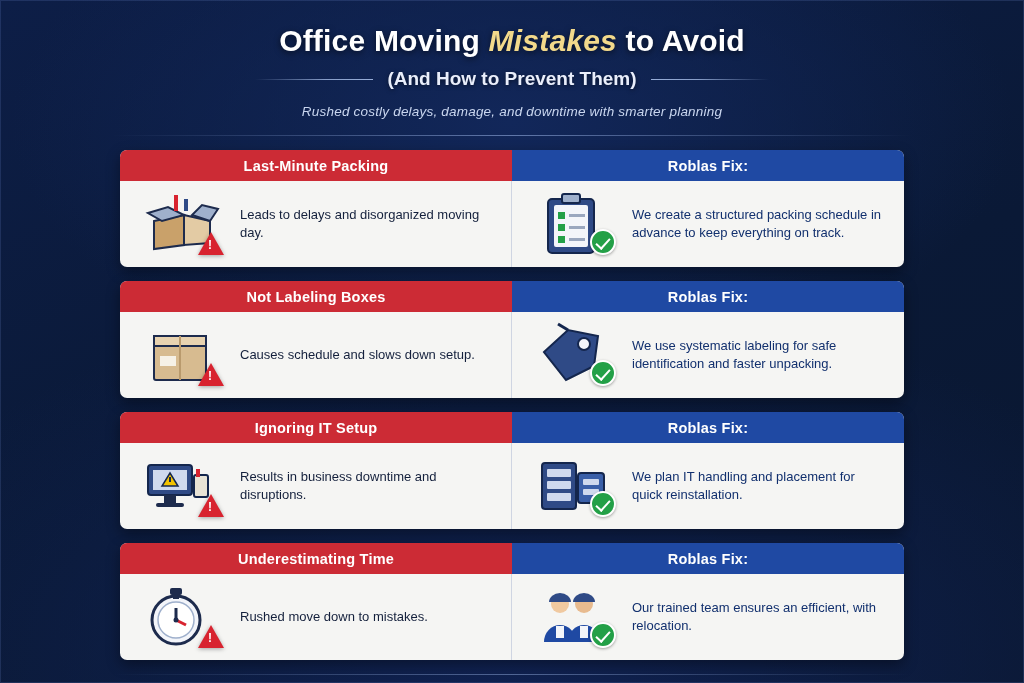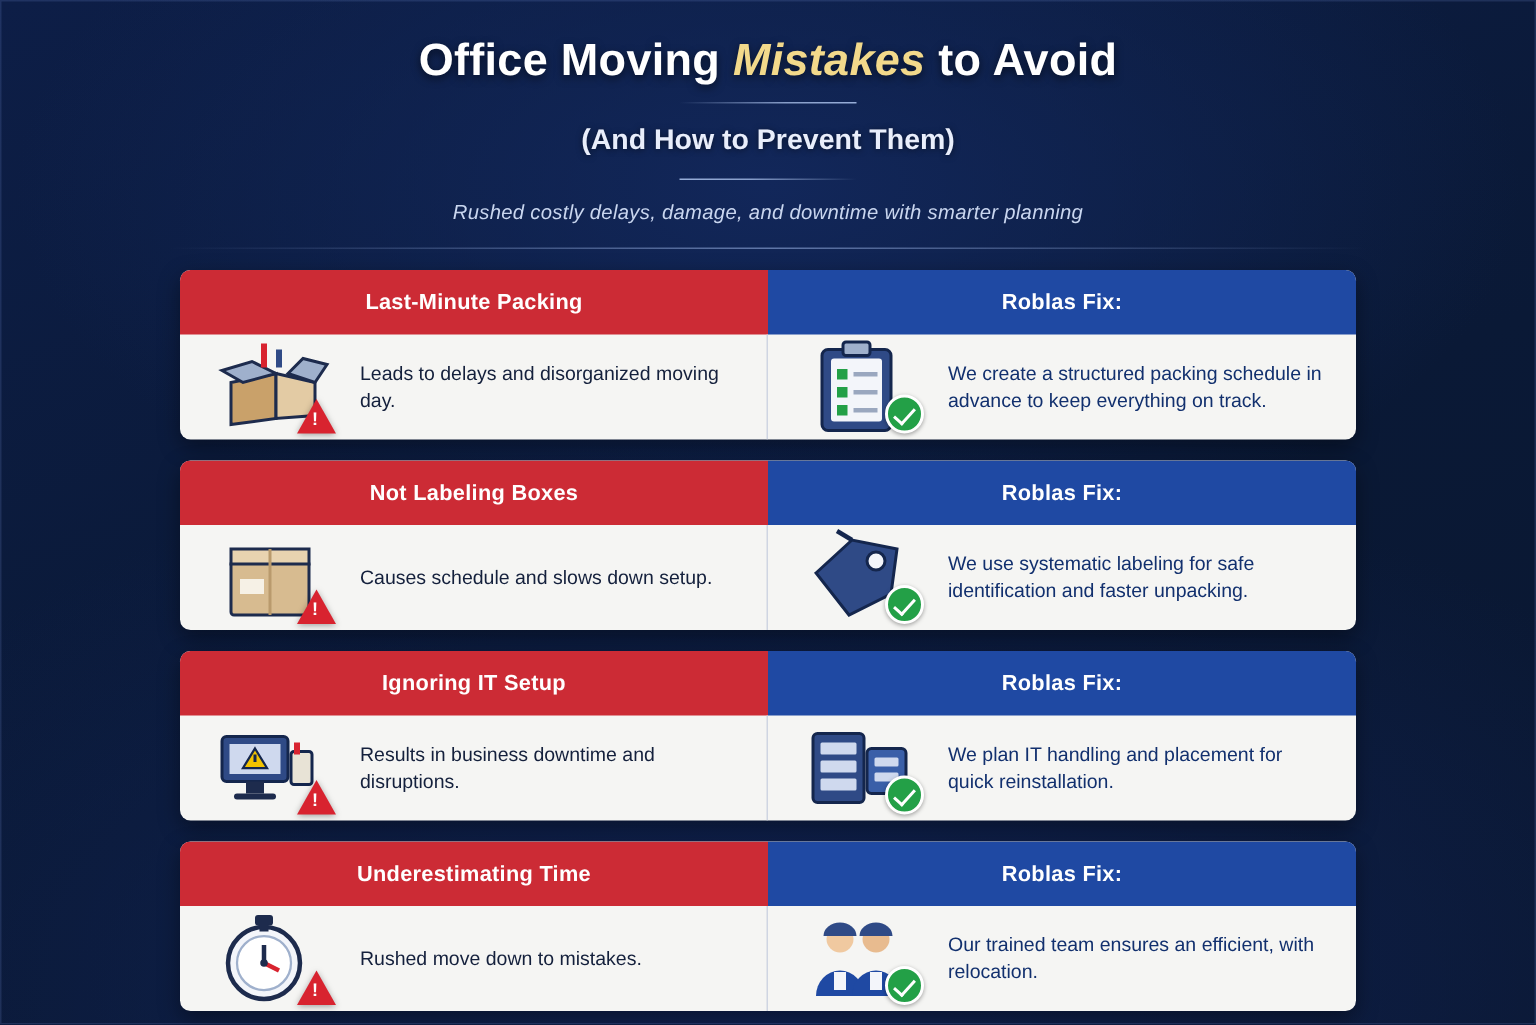--- a/index.html
+++ b/index.html
@@ -30,21 +30,21 @@
   .title {
     font-size: 30px;
     font-weight: bold;
     color: #ffffff;
     letter-spacing: 0.2px;
     text-shadow: 0 2px 6px rgba(0,0,0,0.55);
   }
   .title .hl { color: #f2d98b; font-style: italic; }
   .subtitle-row {
     display: flex; align-items: center; justify-content: center;
-    gap: 14px; margin-top: 10px; flex-direction: column;
+    gap: 14px; margin-top: 10px;
   }
   .rule {
     height: 1px; width: 118px;
     background: linear-gradient(90deg, rgba(160,185,235,0) 0%, rgba(175,198,240,0.75) 60%, rgba(175,198,240,0.85) 100%);
   }
   .rule.right { transform: scaleX(-1); }
   .subtitle {
     font-size: 19px;
     font-weight: bold;
     color: #e9eefb;
@@ -67,31 +67,31 @@
   
   .rows { margin-top: 14px; padding: 0 106px; }
   .card {
     background: #f5f5f3;
     border-radius: 7px;
     overflow: hidden;
     margin-bottom: 14px;
     box-shadow: 0 5px 14px rgba(0,0,0,0.38);
   }
   .card:last-child { margin-bottom: 0; }
-  .card-head { display: flex; height: 43px; }
+  .card-head { display: flex; height: 31px; }
   .head-left, .head-right {
     flex: 1 1 50%;
     display: flex; align-items: center; justify-content: center;
     font-size: 14.5px; font-weight: bold; color: #ffffff;
     letter-spacing: 0.2px;
   }
   .head-left  { background: #cc2b35; }
   .head-right { background: #1f49a3; }
 
-  .card-body { display: flex; height: 70px; }
+  .card-body { display: flex; height: 86px; }
   .body-left, .body-right {
     flex: 1 1 50%;
     display: flex; align-items: center; gap: 14px;
     padding: 0 20px;
   }
   .body-left { border-right: 1px solid #cfd5e2; }
   .art {
     position: relative;
     width: 86px; height: 66px;
     flex: 0 0 86px;

